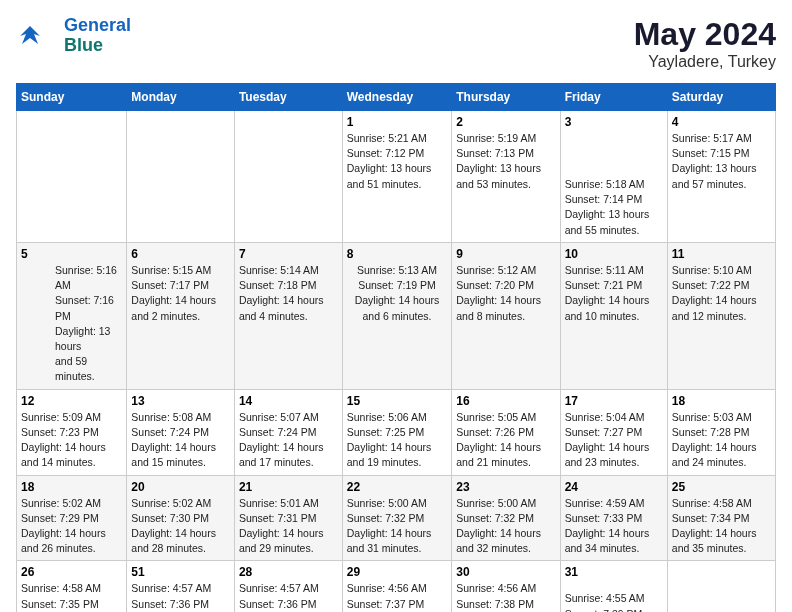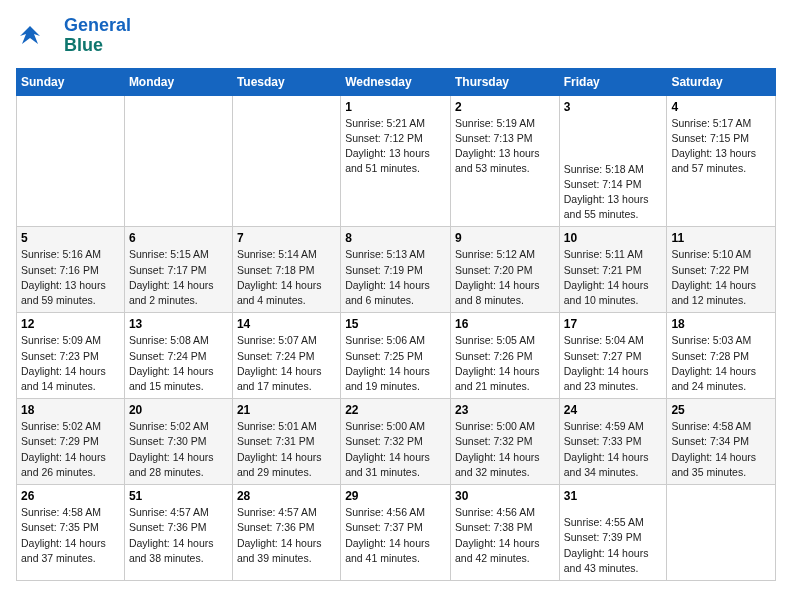--- a/index.html
+++ b/index.html
@@ -92,20 +92,24 @@
 <div class="header">
   <div class="logo">
     <svg class="logo-bird" viewBox="0 0 28 28">
       <polygon points="14,4 24,14 18,12 22,22 14,16 6,22 10,12 4,14" fill="#1565c0"></polygon>
     </svg>
     <div class="logo-text">
       <div><span>General</span></div>
       <div><span style="color:#0f766e">Blue</span></div>
     </div>
   </div>
+  <div class="title-area">
+    <div class="month-title">May 2024</div>
+    <div class="location-title">Yayladere, Turkey</div>
+  </div>
 </div>
 
 <table>
   <thead>
     <tr id="header-row">
         <th>Sunday</th>
         <th>Monday</th>
         <th>Tuesday</th>
         <th>Wednesday</th>
         <th>Thursday</th>
@@ -143,42 +147,42 @@
           <span class="day-num">4</span>
           <div class="day-info" style="white-space: pre-line;">Sunrise: 5:17 AM
 Sunset: 7:15 PM
 Daylight: 13 hours
 and 57 minutes.</div>
         </td>
       </tr>
       <tr>
         <td>
           <span class="day-num">5</span>
-          <div class="day-info" style="white-space: pre-line;">Sunrise: 5:16 AM
+          <div class="day-info" style="white-space: pre-line; margin-left: 34px;">Sunrise: 5:16 AM
 Sunset: 7:16 PM
 Daylight: 13 hours
 and 59 minutes.</div>
         </td>
         <td>
           <span class="day-num">6</span>
           <div class="day-info" style="white-space: pre-line;">Sunrise: 5:15 AM
 Sunset: 7:17 PM
 Daylight: 14 hours
 and 2 minutes.</div>
         </td>
         <td>
           <span class="day-num">7</span>
           <div class="day-info" style="white-space: pre-line;">Sunrise: 5:14 AM
 Sunset: 7:18 PM
 Daylight: 14 hours
 and 4 minutes.</div>
         </td>
         <td>
           <span class="day-num">8</span>
-          <div class="day-info" style="white-space: pre-line;">Sunrise: 5:13 AM
+          <div class="day-info" style="white-space: pre-line; text-align: center;">Sunrise: 5:13 AM
 Sunset: 7:19 PM
 Daylight: 14 hours
 and 6 minutes.</div>
         </td>
         <td>
           <span class="day-num">9</span>
           <div class="day-info" style="white-space: pre-line;">Sunrise: 5:12 AM
 Sunset: 7:20 PM
 Daylight: 14 hours
 and 8 minutes.</div>

